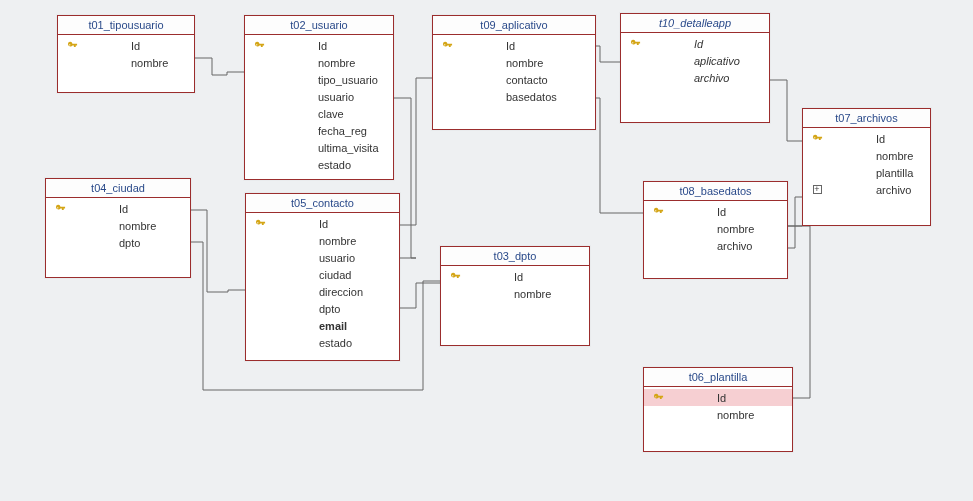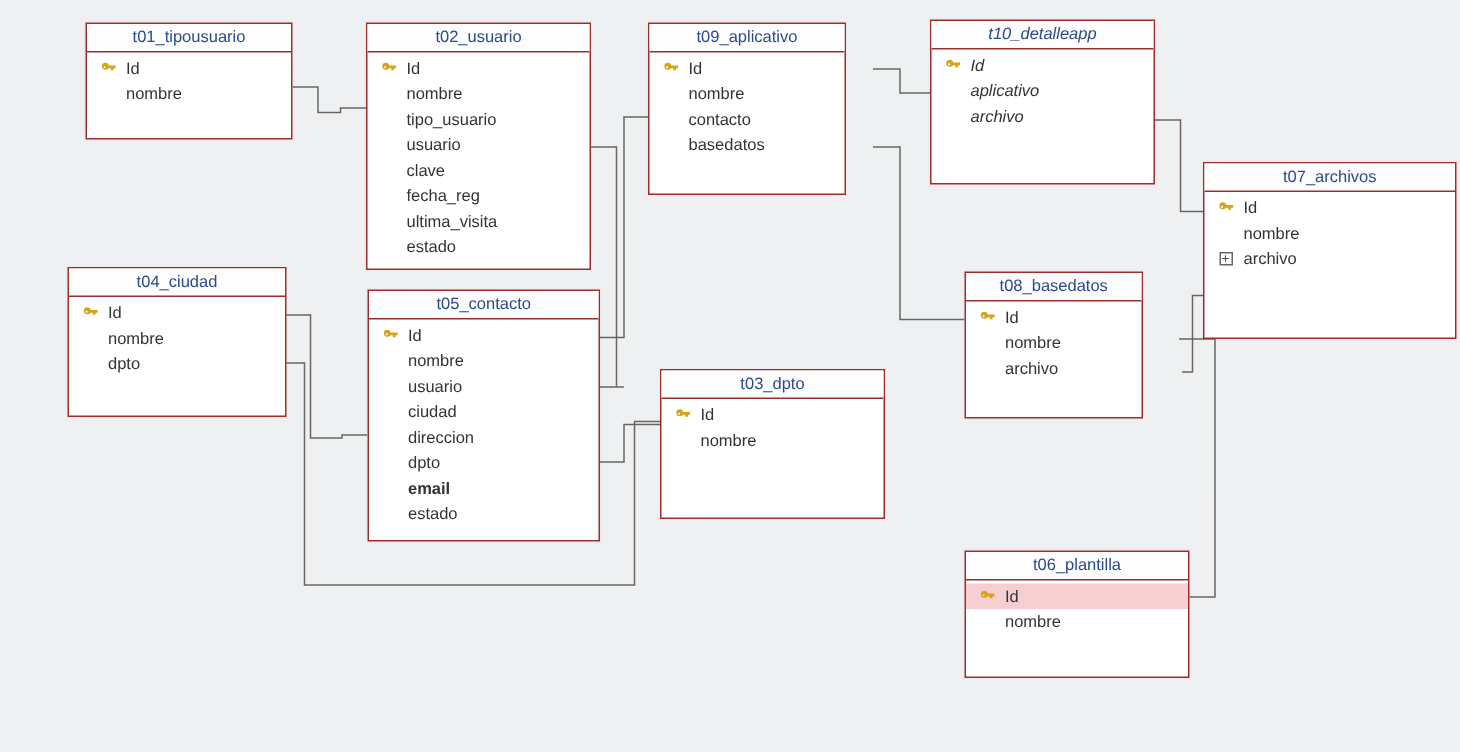--- a/index.html
+++ b/index.html
@@ -35,20 +35,21 @@
     background: #fdfdfd;
   }
   .table-body {
     padding: 2px 0 6px 0;
   }
   .row {
     display: flex;
     align-items: center;
     height: 17px;
     padding: 0 18px 0 6px;
+    gap: 47px;
   }
   .row.sel {
     background: #f6cfd2;
   }
   .iconcell {
     width: 16px;
     display: inline-flex;
     align-items: center;
     justify-content: center;
     flex-shrink: 0;
@@ -140,21 +141,21 @@
       <div class="row">
         <span class="iconcell"></span>
         <span class="fieldname">ultima_visita</span>
       </div>
       <div class="row">
         <span class="iconcell"></span>
         <span class="fieldname">estado</span>
       </div>
     </div>
   </div>
-<div class="table" style="left: 432px; top: 15px; width: 132px; min-height: 115px;">
+<div class="table" style="left: 432px; top: 15px; width: 164px; min-height: 115px;">
     <div class="table-header">t09_aplicativo</div>
     <div class="table-body">
       <div class="row">
         <span class="iconcell key-icon">
           <svg width="11" height="11" viewBox="0 0 24 24">
             <path fill="#d4a516" d="M7 14a5 5 0 1 1 4.9-6H22v4h-3v3h-4v-3h-3.1A5 5 0 0 1 7 14zm-1-5a1.5 1.5 0 1 0 0 3 1.5 1.5 0 0 0 0-3z"></path>
           </svg>
         </span>
         <span class="fieldname">Id</span>
       </div>
@@ -186,34 +187,38 @@
       <div class="row">
         <span class="iconcell"></span>
         <span class="fieldname">aplicativo</span>
       </div>
       <div class="row">
         <span class="iconcell"></span>
         <span class="fieldname">archivo</span>
       </div>
     </div>
   </div>
-<div class="table" style="left: 802px; top: 108px; width: 169px; min-height: 118px;">
+<div class="table" style="left: 802px; top: 108px; width: 129px; min-height: 118px;">
     <div class="table-header">t07_archivos</div>
     <div class="table-body">
       <div class="row">
         <span class="iconcell key-icon">
           <svg width="11" height="11" viewBox="0 0 24 24">
             <path fill="#d4a516" d="M7 14a5 5 0 1 1 4.9-6H22v4h-3v3h-4v-3h-3.1A5 5 0 0 1 7 14zm-1-5a1.5 1.5 0 1 0 0 3 1.5 1.5 0 0 0 0-3z"></path>
           </svg>
         </span>
         <span class="fieldname">Id</span>
       </div>
       <div class="row">
         <span class="iconcell"></span>
         <span class="fieldname">nombre</span>
+      </div>
+      <div class="row">
+        <span class="iconcell"></span>
+        <span class="fieldname">plantilla</span>
       </div>
       <div class="row">
         <span class="iconcell">
           <span class="plus-icon">+</span>
         </span>
         <span class="fieldname">archivo</span>
       </div>
     </div>
   </div>
 <div class="table" style="left: 45px; top: 178px; width: 146px; min-height: 100px;">
@@ -288,21 +293,21 @@
           </svg>
         </span>
         <span class="fieldname">Id</span>
       </div>
       <div class="row">
         <span class="iconcell"></span>
         <span class="fieldname">nombre</span>
       </div>
     </div>
   </div>
-<div class="table" style="left: 643px; top: 181px; width: 119px; min-height: 98px;">
+<div class="table" style="left: 643px; top: 181px; width: 145px; min-height: 98px;">
     <div class="table-header">t08_basedatos</div>
     <div class="table-body">
       <div class="row">
         <span class="iconcell key-icon">
           <svg width="11" height="11" viewBox="0 0 24 24">
             <path fill="#d4a516" d="M7 14a5 5 0 1 1 4.9-6H22v4h-3v3h-4v-3h-3.1A5 5 0 0 1 7 14zm-1-5a1.5 1.5 0 1 0 0 3 1.5 1.5 0 0 0 0-3z"></path>
           </svg>
         </span>
         <span class="fieldname">Id</span>
       </div>

